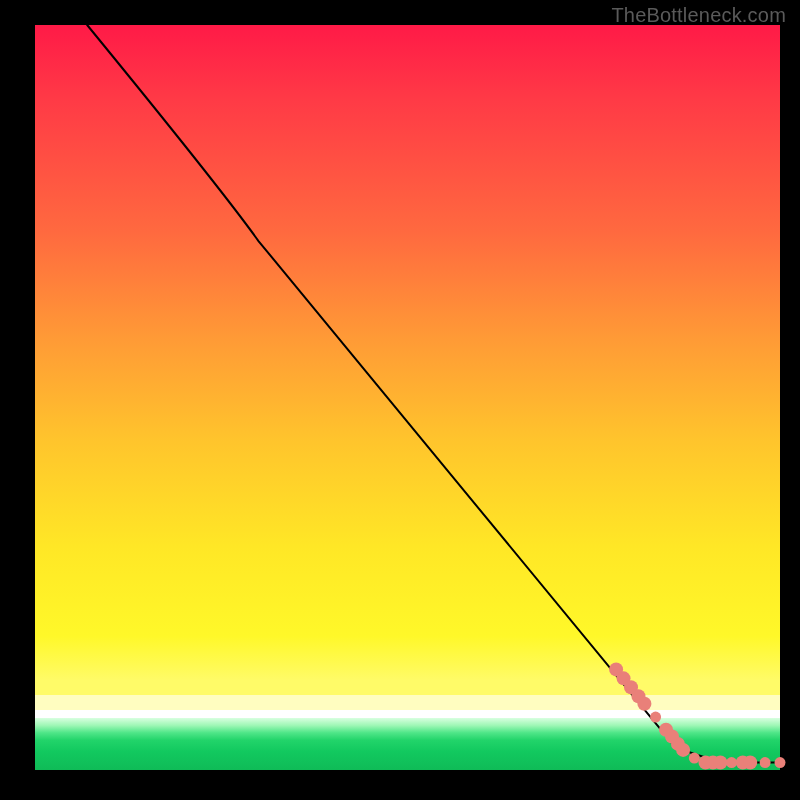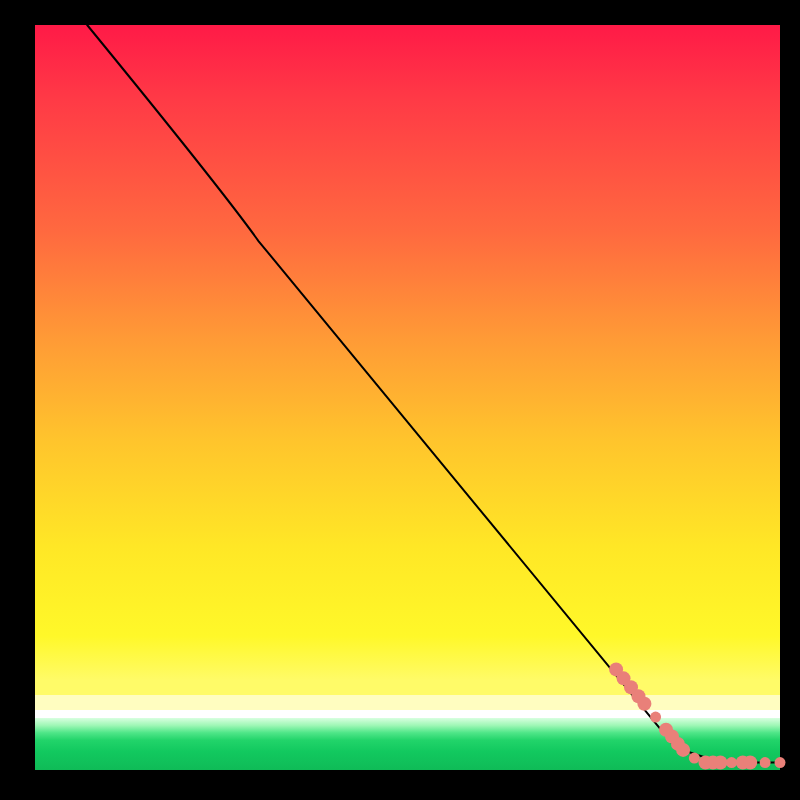--- a/index.html
+++ b/index.html
@@ -106,13 +106,14 @@
           <circle cx="677.95" cy="737.55" class="big"></circle>
           <circle cx="685.4" cy="737.55" class="big"></circle>
           <circle cx="696.575" cy="737.55" class="sm"></circle>
           <circle cx="707.75" cy="737.55" class="big"></circle>
           <circle cx="715.1999999999999" cy="737.55" class="big"></circle>
           <circle cx="730.1" cy="737.55" class="sm"></circle>
           <circle cx="745" cy="737.55" class="sm"></circle>
         </g>
     </svg>
   </div>
+  <div class="watermark">TheBottleneck.com</div>
 </div>
 
 </body></html>

